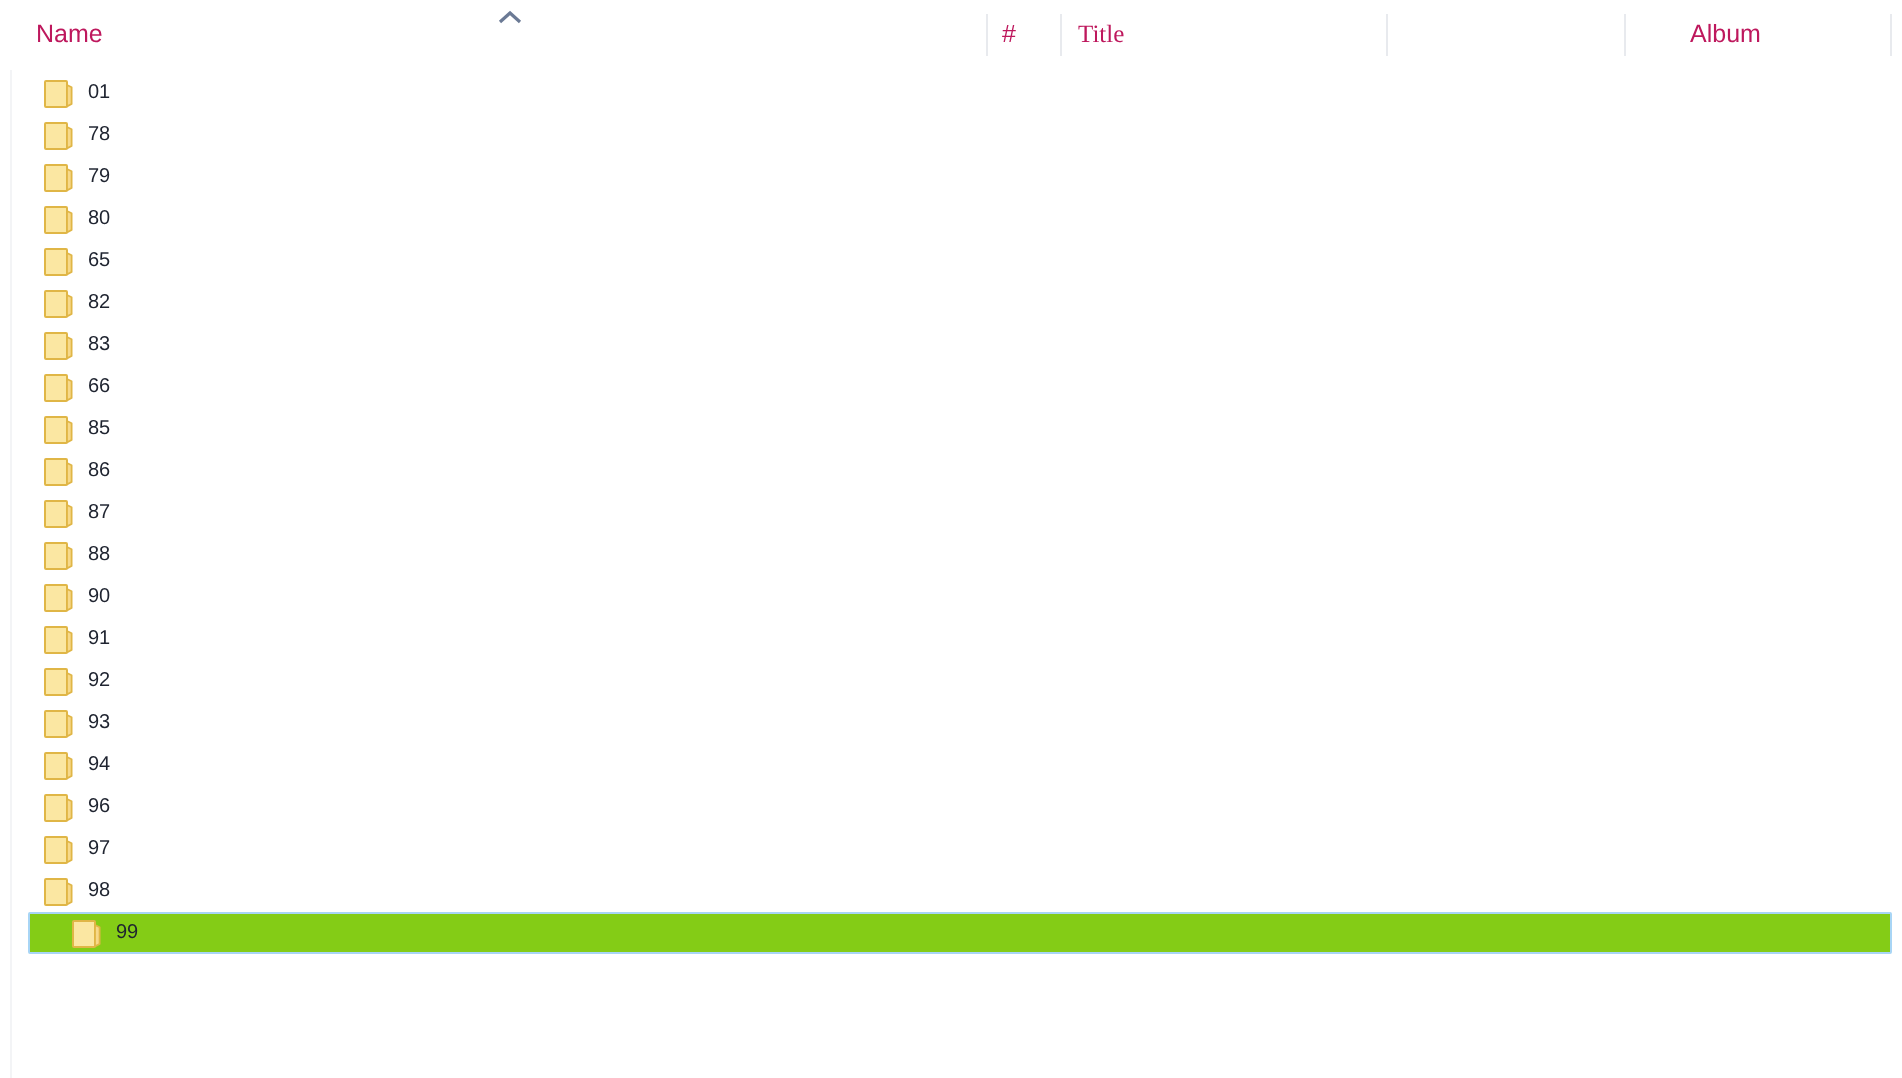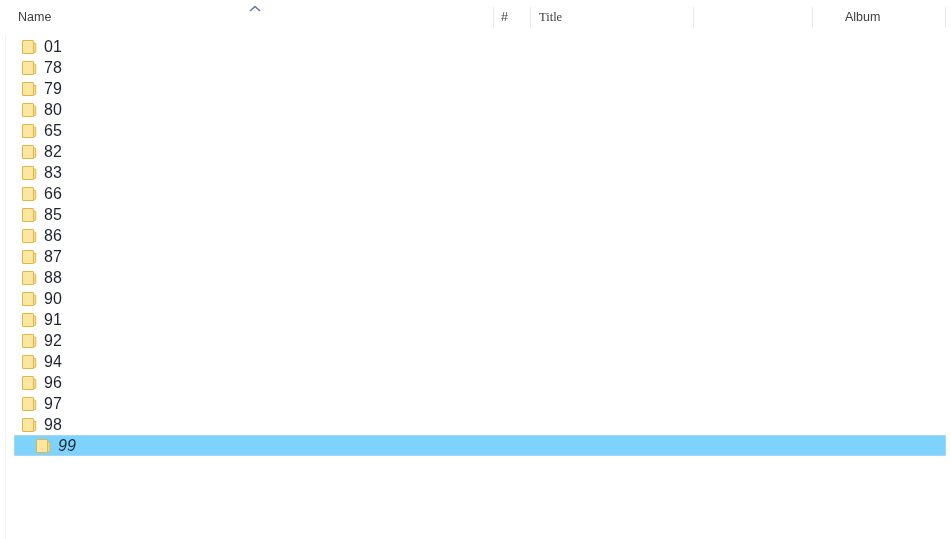--- a/index.html
+++ b/index.html
@@ -40,21 +40,21 @@
     left: 0;
     top: 0;
     width: 951px;
     height: 35px;
     background: #ffffff;
   }
   .col {
     position: absolute;
     top: 0;
     height: 35px;
-    color: #404040;
+    color: #be185d;
     font-size: 12.5px;
     line-height: 35px;
     white-space: nowrap;
     overflow: hidden;
     cursor: default;
   }
   .col-name   { left: 18px;  width: 230px; }
   .col-num    { left: 501px; width: 24px;  }
   .col-title  { left: 539px; width: 148px; font-family: Liberation Serif, serif; }
   .col-artist { left: 702px; width: 104px; }
@@ -95,41 +95,40 @@
     height: 21px;
     margin: 0;
     display: flex;
     align-items: center;
     box-sizing: border-box;
     border: 1px solid transparent;
     border-radius: 1px;
   }
   .row.selected {
     border-color: #a8d5f5;
-    background: #7dd3fc;
-    font-style: italic;
+    background: #84cc16;
   }
   .row-inner {
     display: flex;
     align-items: center;
     height: 100%;
   }
 
   .folder-icon {
     position: relative;
     width: 15px;
     height: 14px;
     margin-left: 21px;
     margin-right: 7px;
     flex: 0 0 auto;
   }
   .folder-icon svg { display: block; }
 
   .row-label {
-    font-size: 16px;
+    font-size: 10px;
     color: #1f2430;
     line-height: 14px;
     white-space: nowrap;
   }
 
   
   .row.selected { margin-left: 14px; width: 932px; }
 </style>
 </head>
 <body>
@@ -341,20 +340,31 @@
       <span class="folder-icon">
         <svg width="15" height="14" viewBox="0 0 15 14">
           <rect x="0.5" y="0.5" width="11" height="13" rx="0.5" fill="#fbe7a2" stroke="#e0b646" stroke-width="1"></rect>
           <path d="M11.5 2.5 L13.8 3.6 L13.8 12 L11.5 13.2 Z" fill="#f7d98a" stroke="#e0b646" stroke-width="0.9" stroke-linejoin="round"></path>
         </svg>
       </span>
       <span class="row-label">92</span>
     </div>
   </div>
 
+  <div class="row">
+    <div class="row-inner">
+      <span class="folder-icon">
+        <svg width="15" height="14" viewBox="0 0 15 14">
+          <rect x="0.5" y="0.5" width="11" height="13" rx="0.5" fill="#fbe7a2" stroke="#e0b646" stroke-width="1"></rect>
+          <path d="M11.5 2.5 L13.8 3.6 L13.8 12 L11.5 13.2 Z" fill="#f7d98a" stroke="#e0b646" stroke-width="0.9" stroke-linejoin="round"></path>
+        </svg>
+      </span>
+      <span class="row-label">93</span>
+    </div>
+  </div>
 
   <div class="row">
     <div class="row-inner">
       <span class="folder-icon">
         <svg width="15" height="14" viewBox="0 0 15 14">
           <rect x="0.5" y="0.5" width="11" height="13" rx="0.5" fill="#fbe7a2" stroke="#e0b646" stroke-width="1"></rect>
           <path d="M11.5 2.5 L13.8 3.6 L13.8 12 L11.5 13.2 Z" fill="#f7d98a" stroke="#e0b646" stroke-width="0.9" stroke-linejoin="round"></path>
         </svg>
       </span>
       <span class="row-label">94</span>

